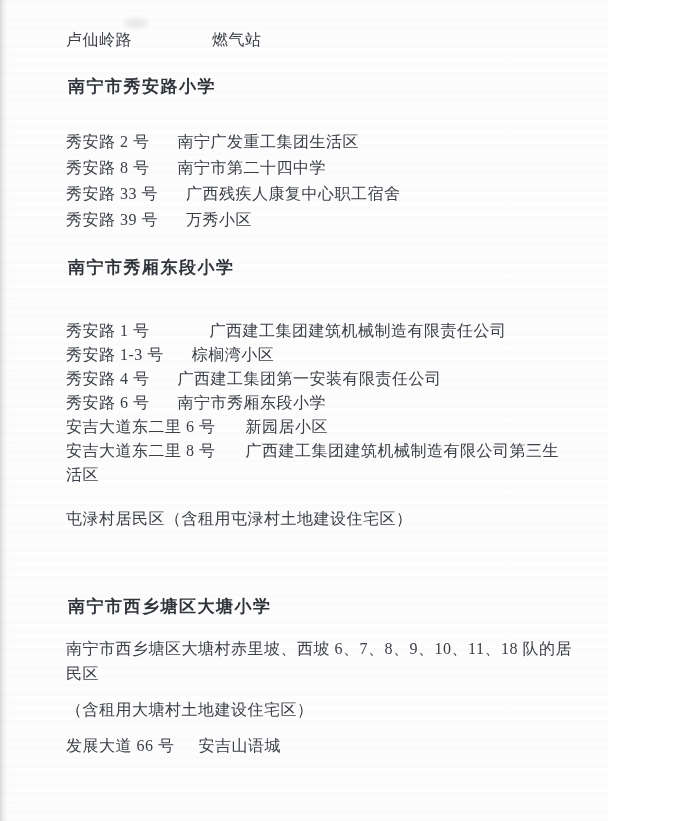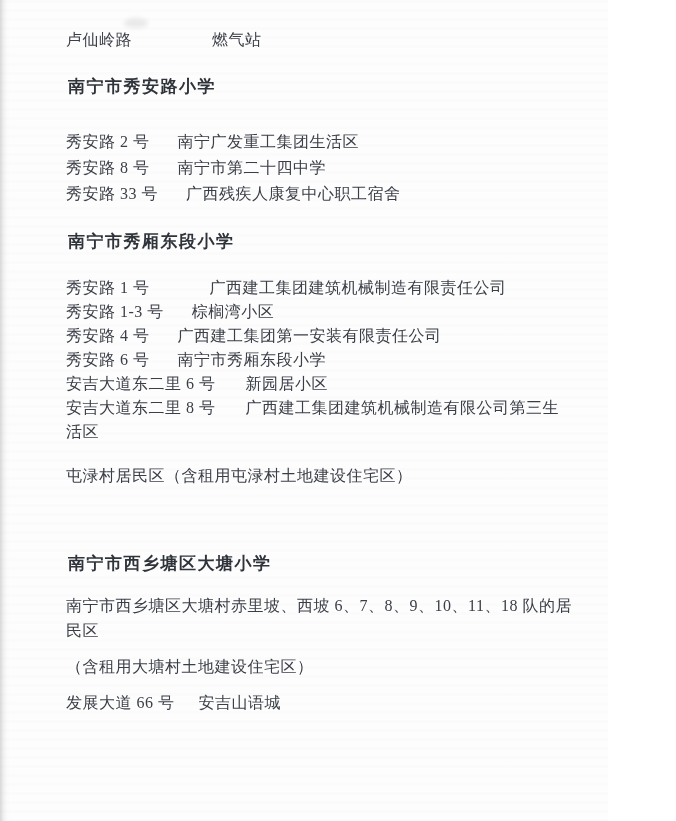--- a/index.html
+++ b/index.html
@@ -45,21 +45,21 @@
     font-size: 17px; line-height: 25px;
     color: var(--heading-color, #2f333a);
     letter-spacing: 1.5px;
     margin: 2px;
   }
   .row .gap { display: inline-block; height: 1px; }
   
   .s0 .heading { margin-top: 22px; }
   .s0 .group   { margin-top: 30px; line-height: 26px; }
   .s1 .heading { margin-top: 22px; }
-  .s1 .group   { margin-top: 22px; line-height: 24px; }
+  .s1 .group   { margin-top: 39px; line-height: 24px; }
   .s2 .heading { margin-top: 43px; }
   .s2 .para    { margin-top: 19px; }
   .s3 .heading { margin-top: 63px; }
   .s3 .para    { margin-top: 17px; }
   .s3 .para + .para { margin-top: 11px; }
   .s3 .group   { margin-top: 11px; line-height: 25px; }
 </style>
 </head>
 <body>
 
@@ -68,20 +68,21 @@
   <div class="scan-edge"></div>
   <div class="smudge"></div>
   <div class="content" id="content">
       <p class="row"><span class="addr">卢仙岭路</span><span class="gap" style="width: 80px;"></span><span class="name">燃气站</span></p>
       <div class="section s0">
         <h2 class="heading">南宁市秀安路小学</h2>
         <div class="group">
           <p class="row"><span class="addr">秀安路 2 号</span><span class="gap" style="width: 28px;"></span><span class="name">南宁广发重工集团生活区</span></p>
           <p class="row"><span class="addr">秀安路 8 号</span><span class="gap" style="width: 28px;"></span><span class="name">南宁市第二十四中学</span></p>
           <p class="row"><span class="addr">秀安路 33 号</span><span class="gap" style="width: 28px;"></span><span class="name">广西残疾人康复中心职工宿舍</span></p>
+          <p class="row"><span class="addr">秀安路 39 号</span><span class="gap" style="width: 28px;"></span><span class="name">万秀小区</span></p>
         </div>
       </div>
       <div class="section s1">
         <h2 class="heading">南宁市秀厢东段小学</h2>
         <div class="group">
           <p class="row"><span class="addr">秀安路 1 号</span><span class="gap" style="width: 60px;"></span><span class="name">广西建工集团建筑机械制造有限责任公司</span></p>
           <p class="row"><span class="addr">秀安路 1-3 号</span><span class="gap" style="width: 28px;"></span><span class="name">棕榈湾小区</span></p>
           <p class="row"><span class="addr">秀安路 4 号</span><span class="gap" style="width: 28px;"></span><span class="name">广西建工集团第一安装有限责任公司</span></p>
           <p class="row"><span class="addr">秀安路 6 号</span><span class="gap" style="width: 28px;"></span><span class="name">南宁市秀厢东段小学</span></p>
           <p class="row"><span class="addr">安吉大道东二里 6 号</span><span class="gap" style="width: 30px;"></span><span class="name">新园居小区</span></p>

